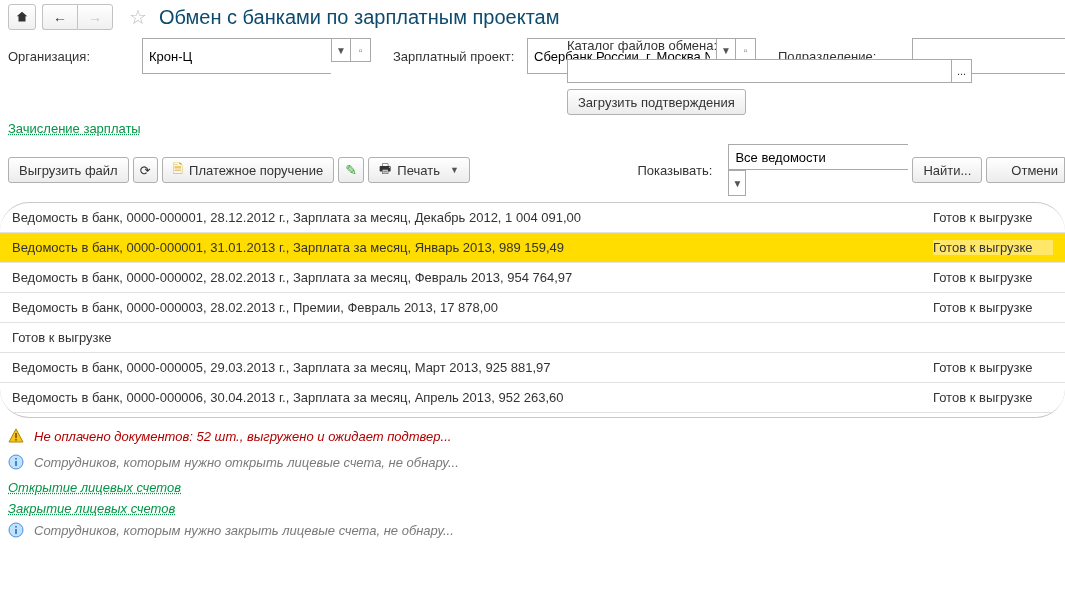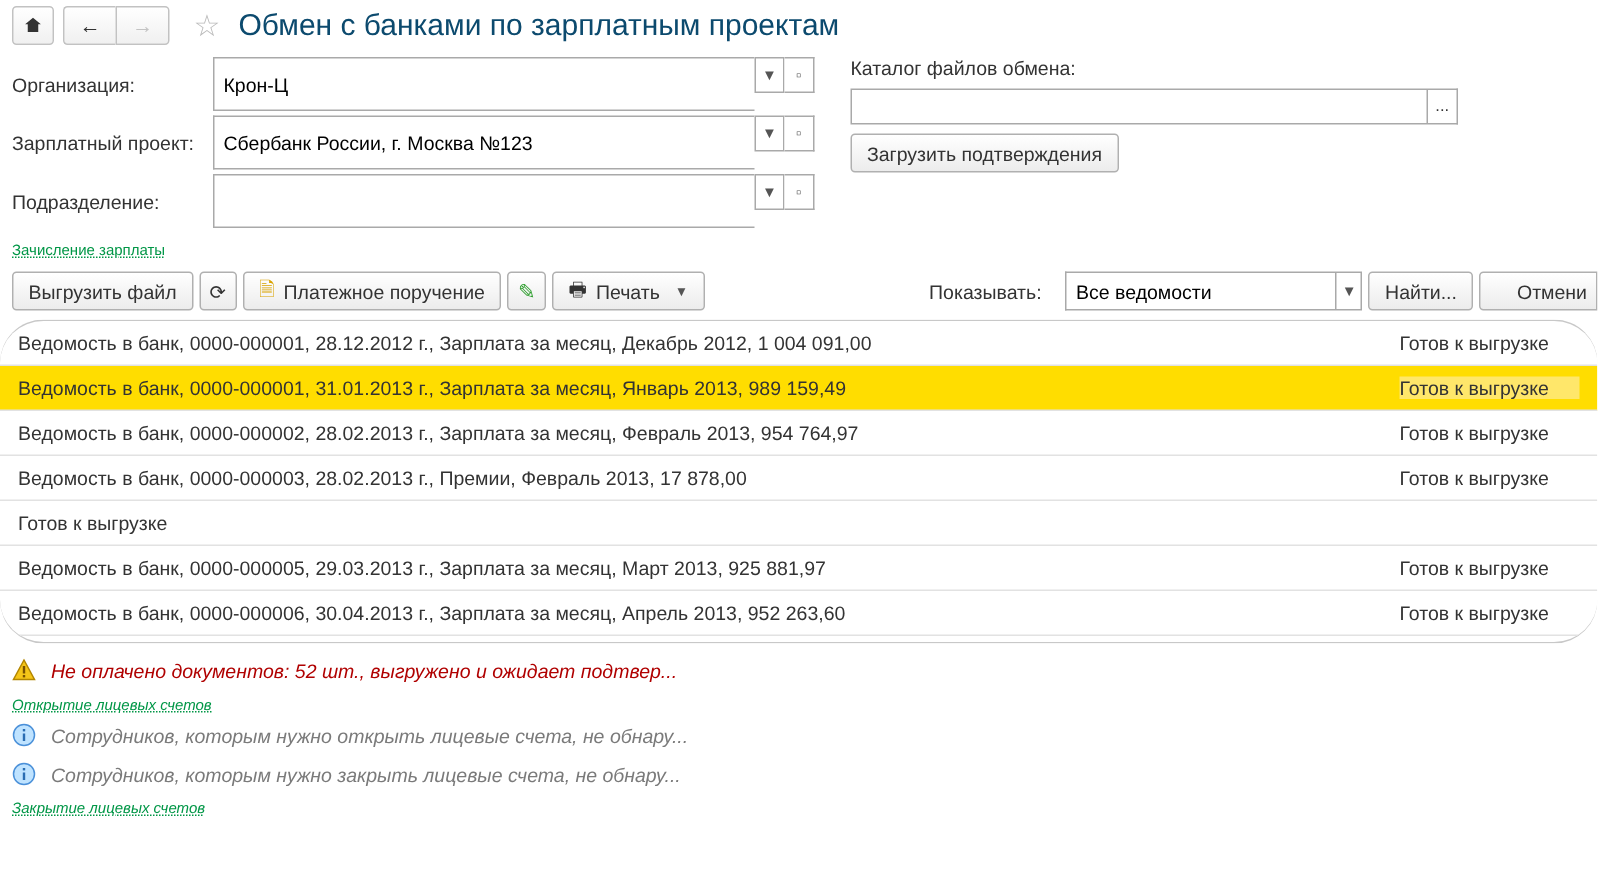--- a/index.html
+++ b/index.html
@@ -119,33 +119,34 @@
     gap: 6px;
     cursor: pointer;
     font-size: 13px;
     color: #333;
   }
   .tbtn.small { padding: 0 6px; }
   .link-green {
     color: #009646;
     text-decoration: underline dotted;
     cursor: pointer;
-    font-size: 10px;
+    font-size: 13px;
   }
   .section-links { padding: 6px 8px 4px 8px; }
   .action-bar {
     display: flex;
     align-items: center;
     padding: 4px 8px 6px 8px;
     gap: 4px;
   }
   .action-bar .spacer { flex: 1; }
   .show-label { color:#333; margin-right: 12px;}
   .show-select {
     display: flex;
+    flex-direction: column;
   }
   .show-select input {
     width: 180px;
     height: 26px;
     border: 1px solid #a9a9a9;
     border-right: none;
     padding: 0 6px;
     box-sizing: border-box;
     font-size: 13px;
   }
@@ -194,21 +195,21 @@
   }
   .warn-text { color: #b00000; }
   .info-text { color: #7a7a7a; }
   .icon-svg { display:block; }
   .arrow-dis { color:#c3c3c3; }
   .pencil { color:#2e9e2e; font-size:14px;}
   .printer { font-size:13px; }
   .refresh { font-size:13px; }
   .page-doc { color:#d9a300; font-size:13px;}
   .tri { font-size:9px; color:#555; margin-left:4px;}
-  .left-stack { display:flex; flex-direction:column; gap:3px; }
+  .left-stack { display:flex; flex-direction:row; gap:22px; }
   .two-col { display:flex; align-items:flex-start; padding: 0 8px; gap: 12px;}
 </style>
 </head>
 <body>
 
 <div class="toolbar-strip">
   <div class="nav-btn">
     <svg class="icon-svg" width="14" height="14" viewBox="0 0 16 16">
         <path fill="#333" d="M8 2l6 5h-2v6H4V7H2z"></path>
       </svg>
@@ -347,36 +348,36 @@
 <div class="footer-area">
   <div class="foot-line">
     <svg width="16" height="16" viewBox="0 0 16 16">
         <path fill="#f5c518" stroke="#b38600" d="M8 1l7 13H1z"></path>
         <rect x="7.2" y="5" width="1.6" height="5" fill="#7a5200"></rect>
         <rect x="7.2" y="11" width="1.6" height="1.6" fill="#7a5200"></rect>
       </svg>
     <span class="warn-text">Не оплачено документов: 52 шт., выгружено и ожидает подтвер...</span>
   </div>
 
-  <div class="foot-line" style="margin-bottom:6px;">
-    <span class="link-green">Открытие лицевых счетов</span>
-  </div>
   <div class="foot-line">
     <svg width="16" height="16" viewBox="0 0 16 16">
         <circle cx="8" cy="8" r="7" fill="#bfe3ff" stroke="#4a90d9"></circle>
         <rect x="7.2" y="7" width="1.6" height="5" fill="#2a6db3"></rect>
         <rect x="7.2" y="4" width="1.6" height="1.6" fill="#2a6db3"></rect>
       </svg>
     <span class="info-text">Сотрудников, которым нужно открыть лицевые счета, не обнару...</span>
   </div>
-
+  <div class="foot-line" style="margin-bottom:6px;">
+    <span class="link-green">Открытие лицевых счетов</span>
+  </div>
+
+  <div class="foot-line" style="margin-bottom:6px;">
+    <span class="link-green">Закрытие лицевых счетов</span>
+  </div>
   <div class="foot-line">
     <svg width="16" height="16" viewBox="0 0 16 16">
         <circle cx="8" cy="8" r="7" fill="#bfe3ff" stroke="#4a90d9"></circle>
         <rect x="7.2" y="7" width="1.6" height="5" fill="#2a6db3"></rect>
         <rect x="7.2" y="4" width="1.6" height="1.6" fill="#2a6db3"></rect>
       </svg>
     <span class="info-text">Сотрудников, которым нужно закрыть лицевые счета, не обнару...</span>
   </div>
-  <div class="foot-line" style="margin-bottom:6px;">
-    <span class="link-green">Закрытие лицевых счетов</span>
-  </div>
 </div>
 
 </body></html>

